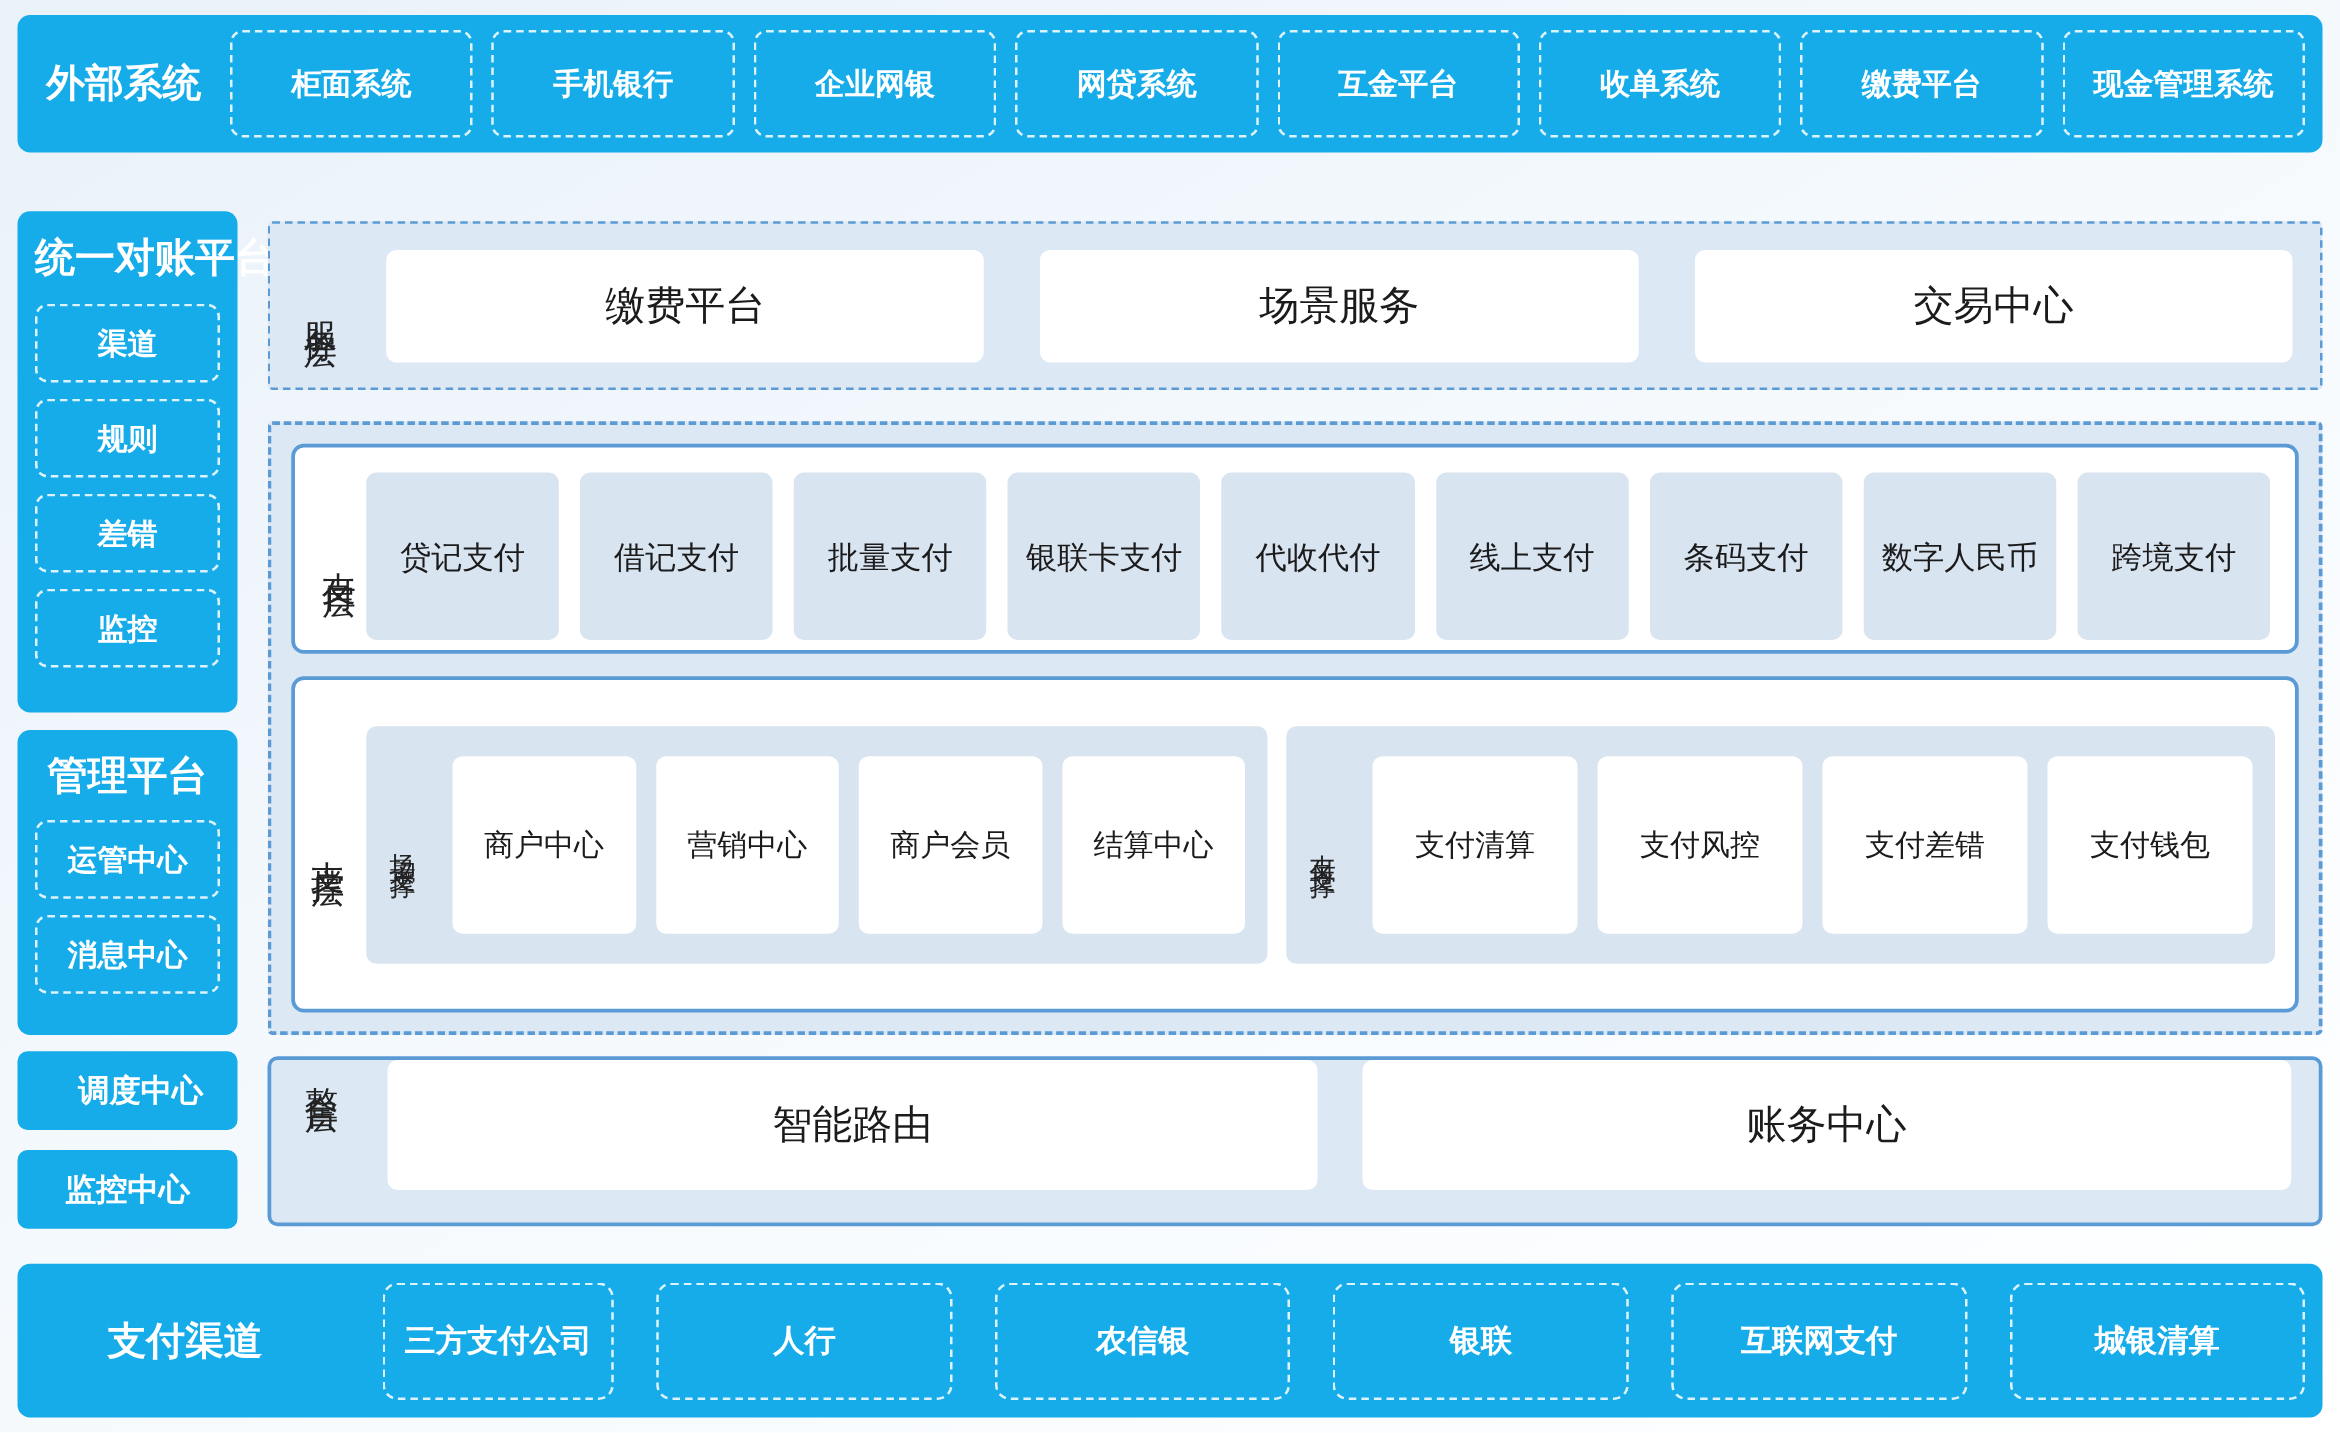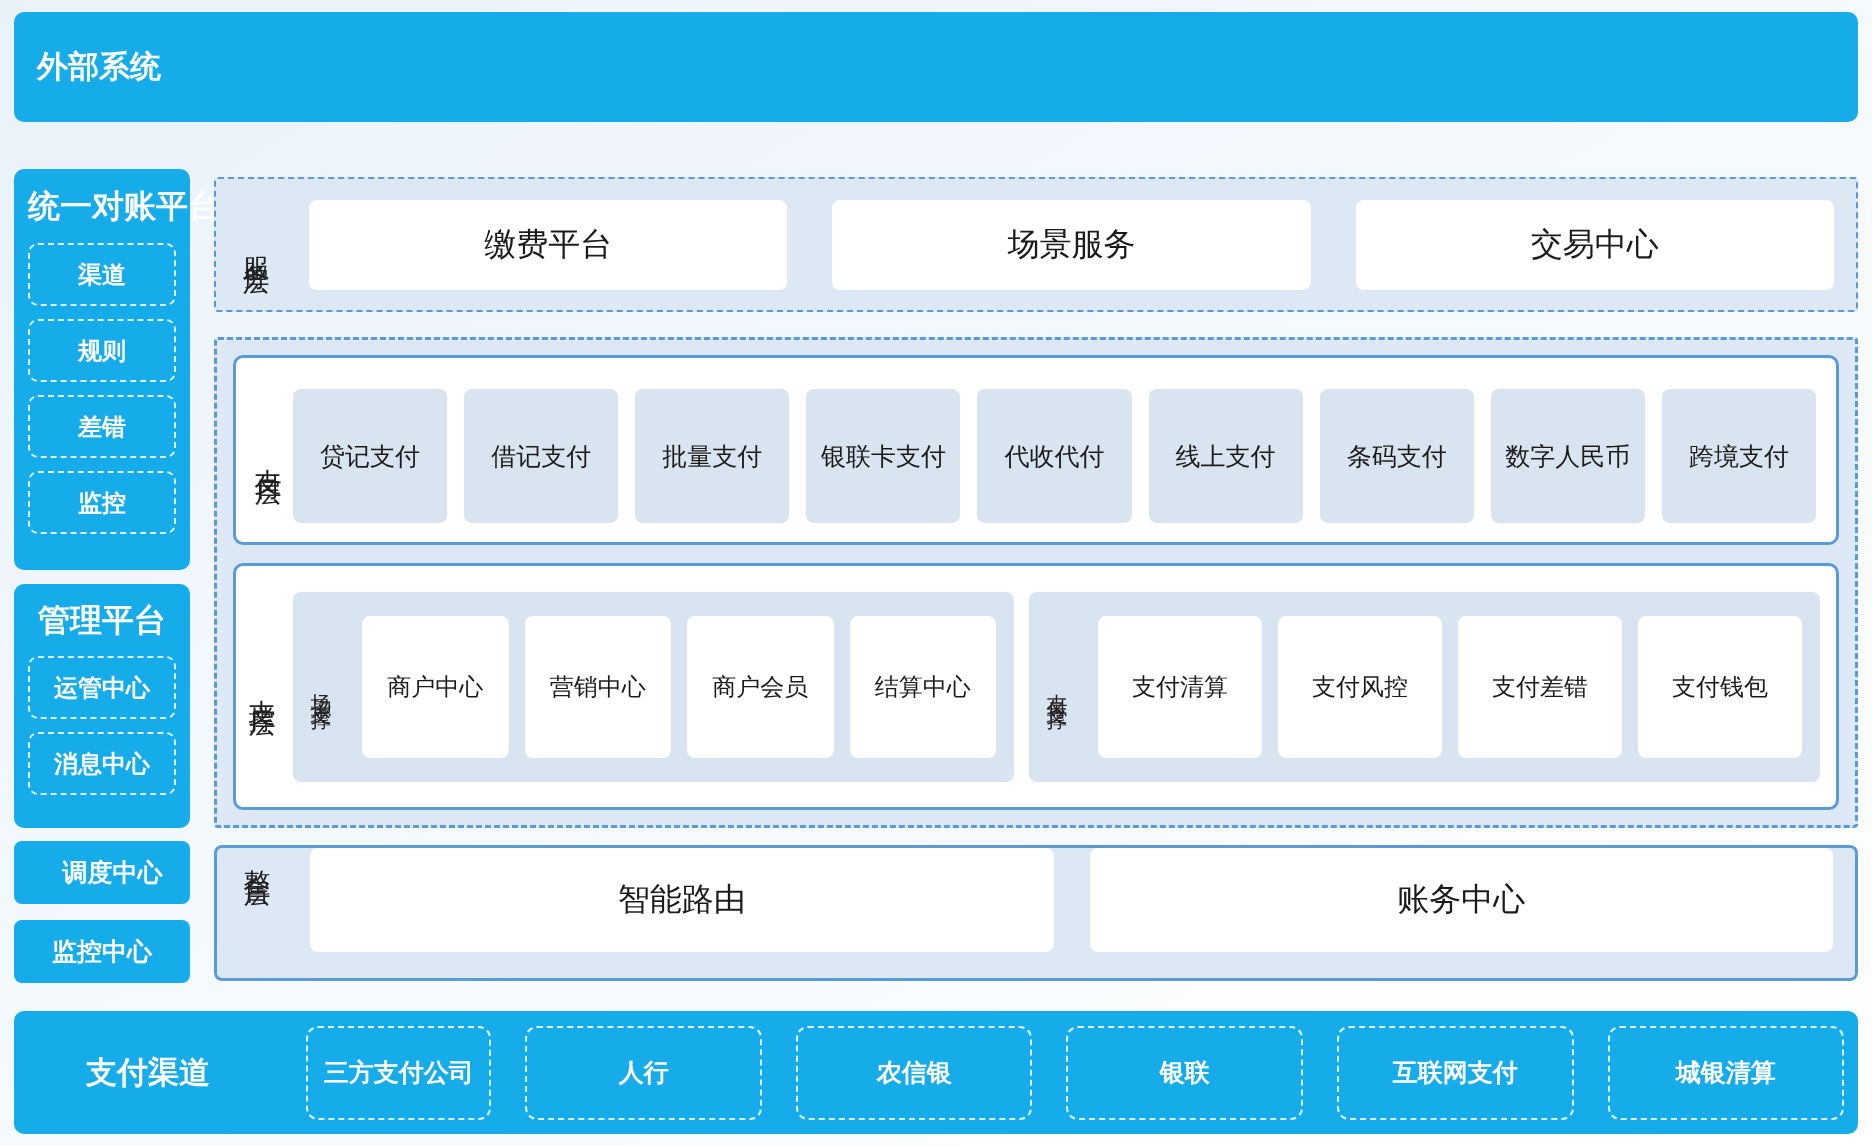--- a/index.html
+++ b/index.html
@@ -75,21 +75,21 @@
     color: var(--tdark);
   }
   .service-items .white-box { flex: 1; height: 90px; font-size: 32px; }
 
   .dashed-container {
     margin-top: 25px; height: 491px;
     background: var(--panel); border: 3px dashed var(--bord); border-radius: 4px;
     padding: 15px 16px; display: flex; flex-direction: column; gap: 18px;
   }
   .solid-panel { background: #fff; border: 3px solid var(--bord); border-radius: 10px; display: flex; align-items: center; }
-  .solid-panel.payment { height: 190px; padding: 12px 20px 0 18px; }
+  .solid-panel.payment { height: 168px; padding: 12px 20px 0 18px; font-family: Liberation Mono, monospace; }
   .solid-panel.payment .v-label { margin-right: 12px; }
   .pay-items { flex: 1; display: flex; gap: 17px; }
   .blue-box {
     flex: 1; height: 134px; background: var(--boxfill); border-radius: 8px;
     display: flex; align-items: center; justify-content: center;
     font-size: 25px; color: var(--tdark);
   }
 
   .solid-panel.support { flex: 1; padding: 0 16px 0 12px; }
   .solid-panel.support .v-label { margin-right: 18px; }
@@ -113,20 +113,38 @@
   .int-items { flex: 1; display: flex; gap: 36px; }
   .int-items .white-box { flex: 1; height: 104px; font-size: 32px; }
 </style>
 </head>
 <body>
 
 <div class="page">
 
   <div class="bar topbar">
     <div class="bar-label">外部系统</div>
+    <div class="bar-items">
+
+        <div class="dash-box">柜面系统</div>
+
+        <div class="dash-box">手机银行</div>
+
+        <div class="dash-box">企业网银</div>
+
+        <div class="dash-box">网贷系统</div>
+
+        <div class="dash-box">互金平台</div>
+
+        <div class="dash-box">收单系统</div>
+
+        <div class="dash-box">缴费平台</div>
+
+        <div class="dash-box">现金管理系统</div>
+      </div>
   </div>
 
   <div class="middle">
 
     <div class="left-col">
       <div class="side-panel recon">
         <div class="side-title">统一对账平台</div>
         <div class="side-items">
 
             <div class="dash-box">渠道</div>

